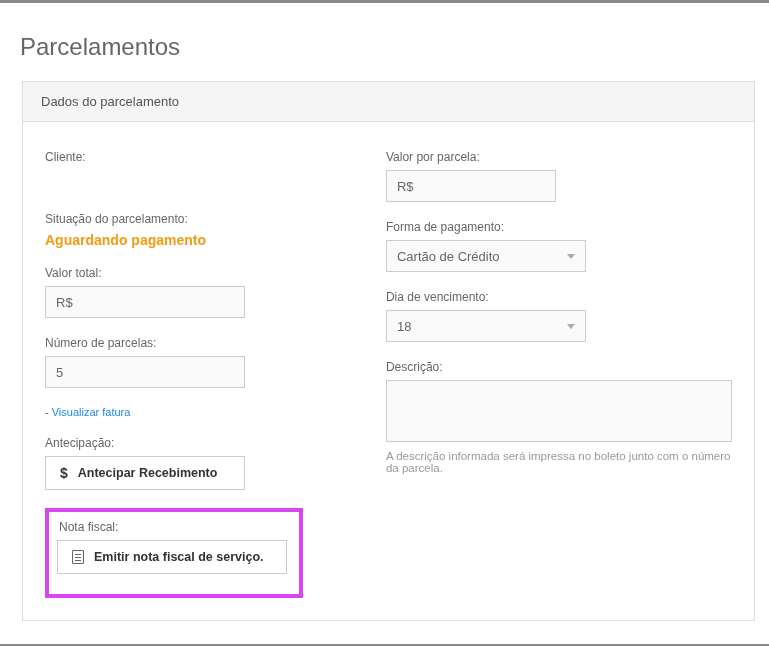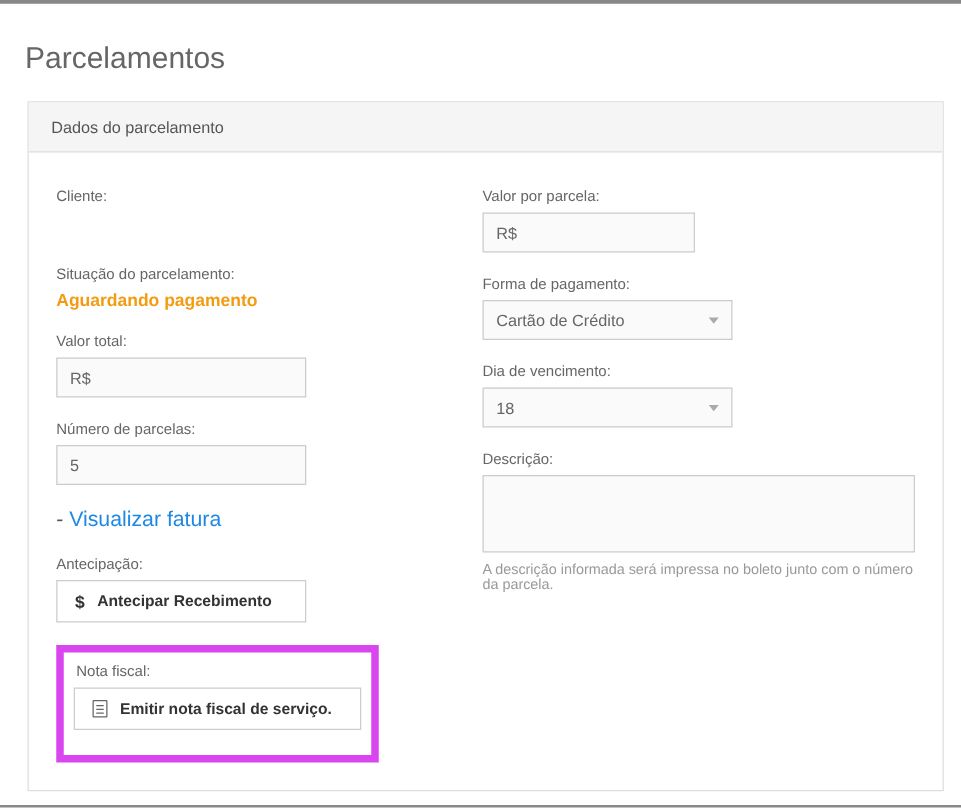--- a/index.html
+++ b/index.html
@@ -87,21 +87,21 @@
     height: 62px;
     border: 1px solid #ccc;
     background: #fafafa;
     margin-bottom: 8px;
   }
   .help-text {
     font-size: 11.5px;
     color: #999;
   }
   .invoice-line {
-    font-size: 17px;
+    font-size: 11px;
     color: #555;
     margin-bottom: 18px;
   }
   .invoice-line a {
     color: #1e88e5;
     text-decoration: none;
   }
   .btn {
     display: flex;
     align-items: center;
@@ -133,21 +133,21 @@
   }
   .doc-icon::before {
     content: "";
     position: absolute;
     top: 3px; left: 2px; right: 2px;
     height: 1px;
     background: #666;
     box-shadow: 0 3px 0 #666, 0 6px 0 #666;
   }
   .highlight-box {
-    border: 6px solid #d946ef;
+    border: 4px solid #d946ef;
     padding: 8px 8px 2px 8px;
     width: 258px;
     margin-top: 4px;
   }
   .highlight-box .field-label { margin-left: 2px; }
   .group { margin-bottom: 4px; }
 </style>
 </head>
 <body>
 

